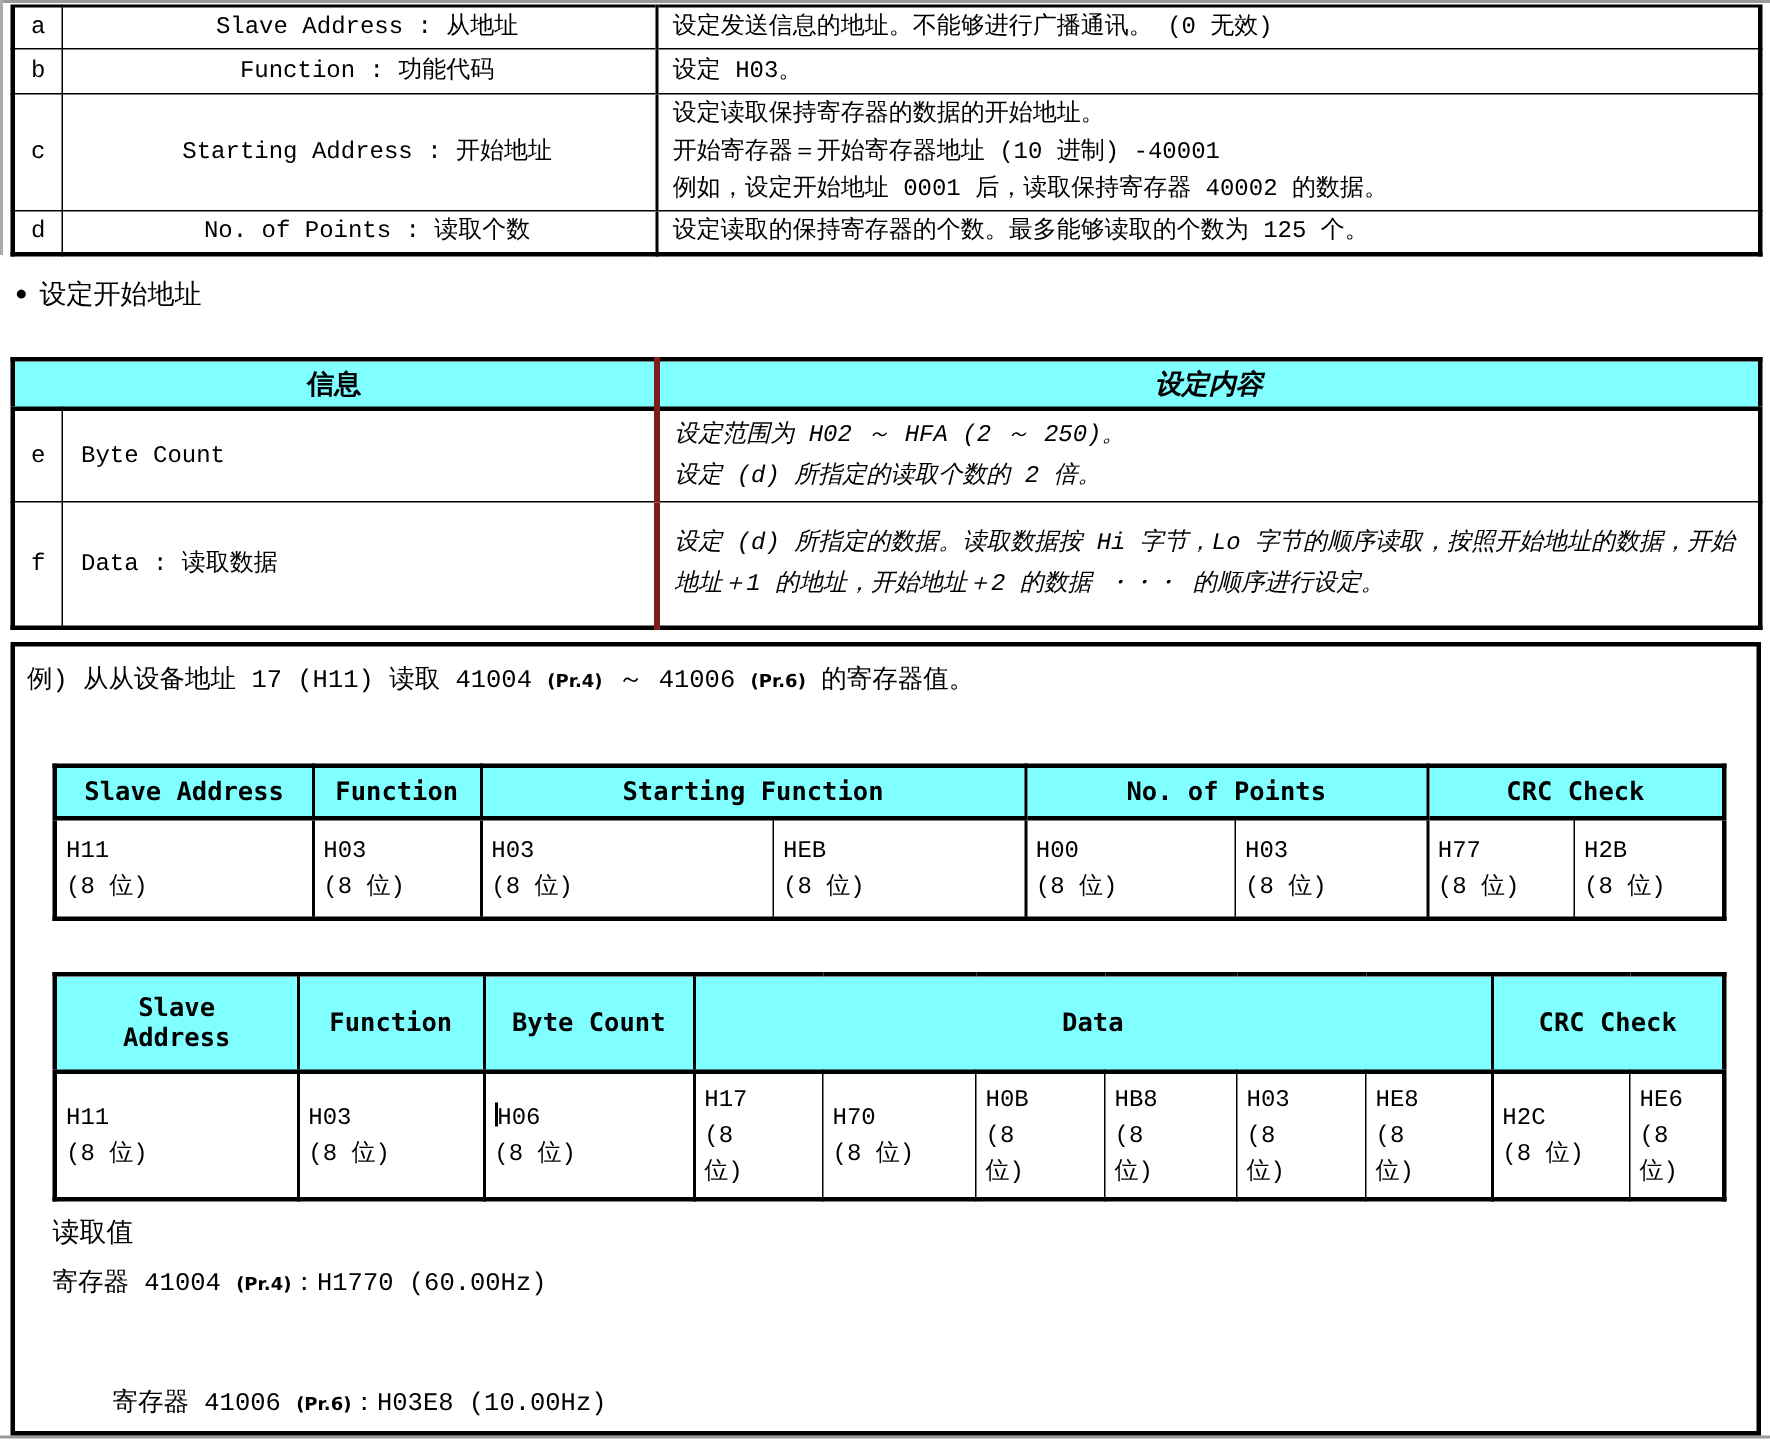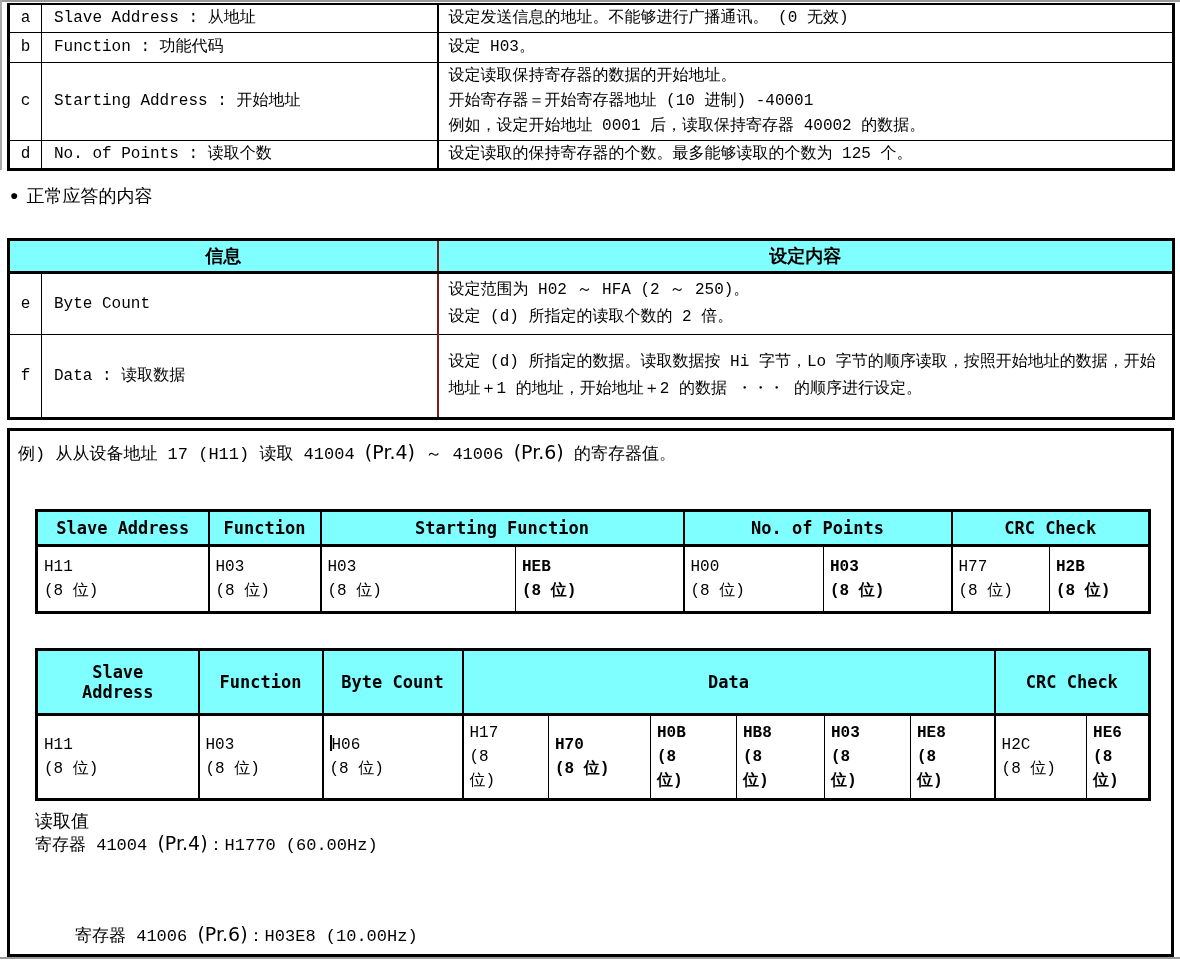--- a/index.html
+++ b/index.html
@@ -16,58 +16,58 @@
   #edge-left{left:0;top:0;width:2px;height:170px;background:#aaaaaa;}
   #edge-bottom{left:0;top:957px;width:1180px;height:2px;}
 
   table{border-collapse:collapse;table-layout:fixed;position:absolute;background:#fff;}
   td,th{overflow:hidden;}
 
   
   #tbl-top{left:7px;top:3px;width:1165px;border:3px solid #000;border-top:2px solid #000;}
   #tbl-top td{border:1px solid #000;font-size:16px;line-height:25px;vertical-align:middle;}
   #tbl-top td.key{text-align:center;}
-  #tbl-top td.lbl{padding-left:12px;}
+  #tbl-top td.lbl{padding-left:12px;text-align:center;}
   #tbl-top td.dsc{border-left:2px solid #000;padding-left:10px;}
   .row-a{height:27px;} .row-b{height:30px;} .row-c{height:78px;} .row-d{height:27px;}
 
   
   #bullet-line{position:absolute;left:10px;top:184px;font-size:18px;}
   #bullet-line .glyph{font-size:14px;vertical-align:2px;margin-right:8px;}
 
   
   #tbl-resp{left:7px;top:238px;width:1165px;border:3px solid #000;}
   #tbl-resp th{background:#7FFFFF;border:1px solid #000;border-bottom:3px solid #000;
     font-family:"DejaVu Sans","Liberation Sans",sans-serif;font-size:18px;font-weight:bold;height:28px;}
-  #tbl-resp th.dsc,#tbl-resp td.dsc{border-left:2px solid #7f1d1d;}
+  #tbl-resp th.dsc,#tbl-resp td.dsc{border-left:4px solid #7f1d1d;font-style:italic;}
   #tbl-resp td{border:1px solid #000;font-size:16px;line-height:27px;vertical-align:middle;}
   #tbl-resp td.key{text-align:center;}
   #tbl-resp td.lbl{padding-left:12px;}
   #tbl-resp td.dsc{padding:3px 14px 3px 10px;margin-left:24px;}
   .row-e{height:58px;} .row-f{height:84px;}
 
   
   #example-box{position:absolute;left:7px;top:428px;width:1161px;height:523px;border:3px solid #000;}
   .ex-line{position:absolute;font-size:17px;white-space:nowrap;}
   #ex-title{left:8px;top:10px;}
   #query-label{left:25px;top:46px;font-size:18px;}
   #response-label{left:25px;top:190px;font-size:18px;}
   #read-label{left:25px;top:378px;font-size:18px;}
-  .pr-bold{font-family:"DejaVu Sans","Liberation Sans",sans-serif;font-weight:normal;font-size:19px;}
+  .pr-bold{font-family:"DejaVu Sans","Liberation Sans",sans-serif;font-weight:bold;font-size:12px;}
   .rv{position:absolute;left:25px;font-size:17px;white-space:nowrap;}
-  #rv-0{top:401px;text-align:center;} #rv-1{top:452px;} #rv-2{top:492px;margin-left:40px;}
+  #rv-0{top:412px;text-align:center;} #rv-1{top:452px;} #rv-2{top:492px;margin-left:40px;}
 
   
   .msg-table{border:3px solid #000;padding-left:28px;}
   .msg-table th{background:#7FFFFF;border-left:2px solid #000;border-bottom:3px solid #000;
     font-family:"DejaVu Sans Mono","Liberation Mono",monospace;font-weight:bold;font-size:17px;
     text-align:center;vertical-align:middle;}
   .msg-table td{font-size:16px;line-height:24px;vertical-align:middle;padding:2px 2px 2px 6px;}
   .msg-table td.b2{border-left:2px solid #000;}
-  .msg-table td.b1{border-left:1px solid #000;font-weight:bold;}
+  .msg-table td.b1{border-left:1px solid #000;}
   #tbl-query{left:25px;top:78px;width:1113px;}
   #tbl-query th{height:30px;}
   #tbl-query td{height:60px;}
   #tbl-response{left:25px;top:217px;width:1113px;}
   #tbl-response th{height:60px;}
   #tbl-response td{height:78px;}
   .hdr-wrap{display:block;max-width:92px;margin:0 auto;}
   td.narrow .bits{max-width:36px;}
   .caret{display:inline-block;width:2px;height:16px;background:#000;vertical-align:-2px;margin-right:0px;}
 </style>
@@ -114,21 +114,21 @@
       <td class="key">d</td>
       <td class="lbl">No. of Points : 读取个数</td>
       <td class="dsc">
         <div>设定读取的保持寄存器的个数。最多能够读取的个数为 125 个。</div>
       </td>
     </tr>
   </tbody>
     </table>
 
   <div id="bullet-line">
-    <span class="glyph">●</span><span>正常应答的内容</span>
+    <span class="glyph">●</span><span>设定开始地址</span>
   </div>
 
   <table id="tbl-resp">
     <colgroup>
         <col style="width:33px">
         <col style="width:396px">
         <col style="width:736px">
       </colgroup>
     <tbody>
         <tr>

